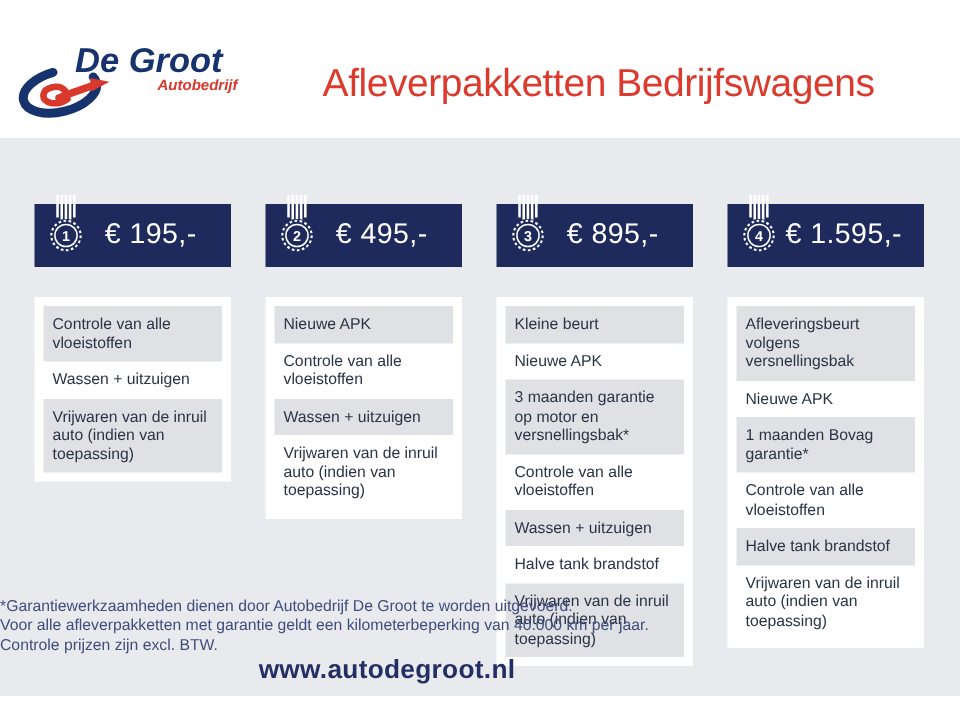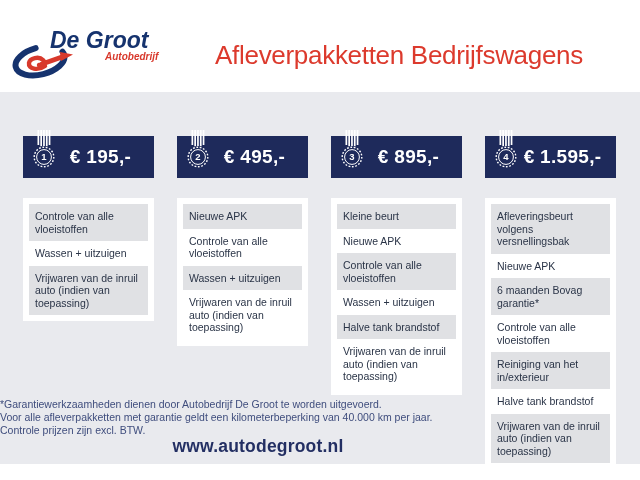--- a/index.html
+++ b/index.html
@@ -20,21 +20,21 @@
   .columns{
     position:absolute;left:23px;top:44px;width:593px;
     display:flex;gap:23px;align-items:flex-start;
   }
   .package{width:131px;flex:0 0 131px;}
   .pkg-header{
     position:relative;height:42px;background:#1e2a5b;
     display:flex;align-items:center;justify-content:center;
   }
   .price{
-    color:#ffffff;font-size:19px;font-weight:bold;letter-spacing:0.3px;
+    color:#ffffff;font-size:19px;font-weight:normal;letter-spacing:0.3px;
     padding-left:24px;white-space:nowrap;
   }
   .medal{position:absolute;left:8px;top:-6px;}
   .pkg-body{margin-top:20px;background:#ffffff;padding:6px;}
   .item{
     padding:6px 6px;font-size:10.5px;line-height:12.5px;color:#2a3447;
   }
   .item:nth-child(odd){background:#e0e1e4;}
   
   .footnotes{
@@ -134,20 +134,21 @@
           <circle cx="13" cy="27" r="11" fill="#1e2a5b"></circle>
           <circle cx="13" cy="27" r="9.8" fill="none" stroke="#ffffff" stroke-width="1.4" stroke-dasharray="1.8 1.6"></circle>
           <circle cx="13" cy="27" r="7.4" fill="none" stroke="#ffffff" stroke-width="1"></circle>
           <text class="medal-number" x="13" y="30.4" text-anchor="middle" font-size="9.5" font-weight="bold" fill="#ffffff">3</text>
         </svg>
         <span class="price">€ 895,-</span>
       </div>
       <div class="pkg-body">
             <div class="item">Kleine beurt</div>
             <div class="item">Nieuwe APK</div>
+            <div class="item">3 maanden garantie op motor en versnellingsbak*</div>
             <div class="item">Controle van alle vloeistoffen</div>
             <div class="item">Wassen + uitzuigen</div>
             <div class="item">Halve tank brandstof</div>
             <div class="item">Vrijwaren van de inruil auto (indien van toepassing)</div>
           </div>
     </section>
 
     <section class="package">
       <div class="pkg-header">
         <svg class="medal" viewBox="0 0 26 40" width="26" height="40">
@@ -161,23 +162,22 @@
           <circle cx="13" cy="27" r="11" fill="#1e2a5b"></circle>
           <circle cx="13" cy="27" r="9.8" fill="none" stroke="#ffffff" stroke-width="1.4" stroke-dasharray="1.8 1.6"></circle>
           <circle cx="13" cy="27" r="7.4" fill="none" stroke="#ffffff" stroke-width="1"></circle>
           <text class="medal-number" x="13" y="30.4" text-anchor="middle" font-size="9.5" font-weight="bold" fill="#ffffff">4</text>
         </svg>
         <span class="price">€ 1.595,-</span>
       </div>
       <div class="pkg-body">
             <div class="item">Afleveringsbeurt volgens versnellingsbak</div>
             <div class="item">Nieuwe APK</div>
-            <div class="item">6 maanden Bovag garantie*</div>
+            <div class="item">1 maanden Bovag garantie*</div>
             <div class="item">Controle van alle vloeistoffen</div>
-            <div class="item">Reiniging van het in/exterieur</div>
             <div class="item">Halve tank brandstof</div>
             <div class="item">Vrijwaren van de inruil auto (indien van toepassing)</div>
           </div>
     </section>
   </div>
 
     <div class="footnotes">
       <p>*Garantiewerkzaamheden dienen door Autobedrijf De Groot te worden uitgevoerd.</p>
       <p>Voor alle afleverpakketten met garantie geldt een kilometerbeperking van 40.000 km per jaar.</p>
       <p>Controle prijzen zijn excl. BTW.</p>

